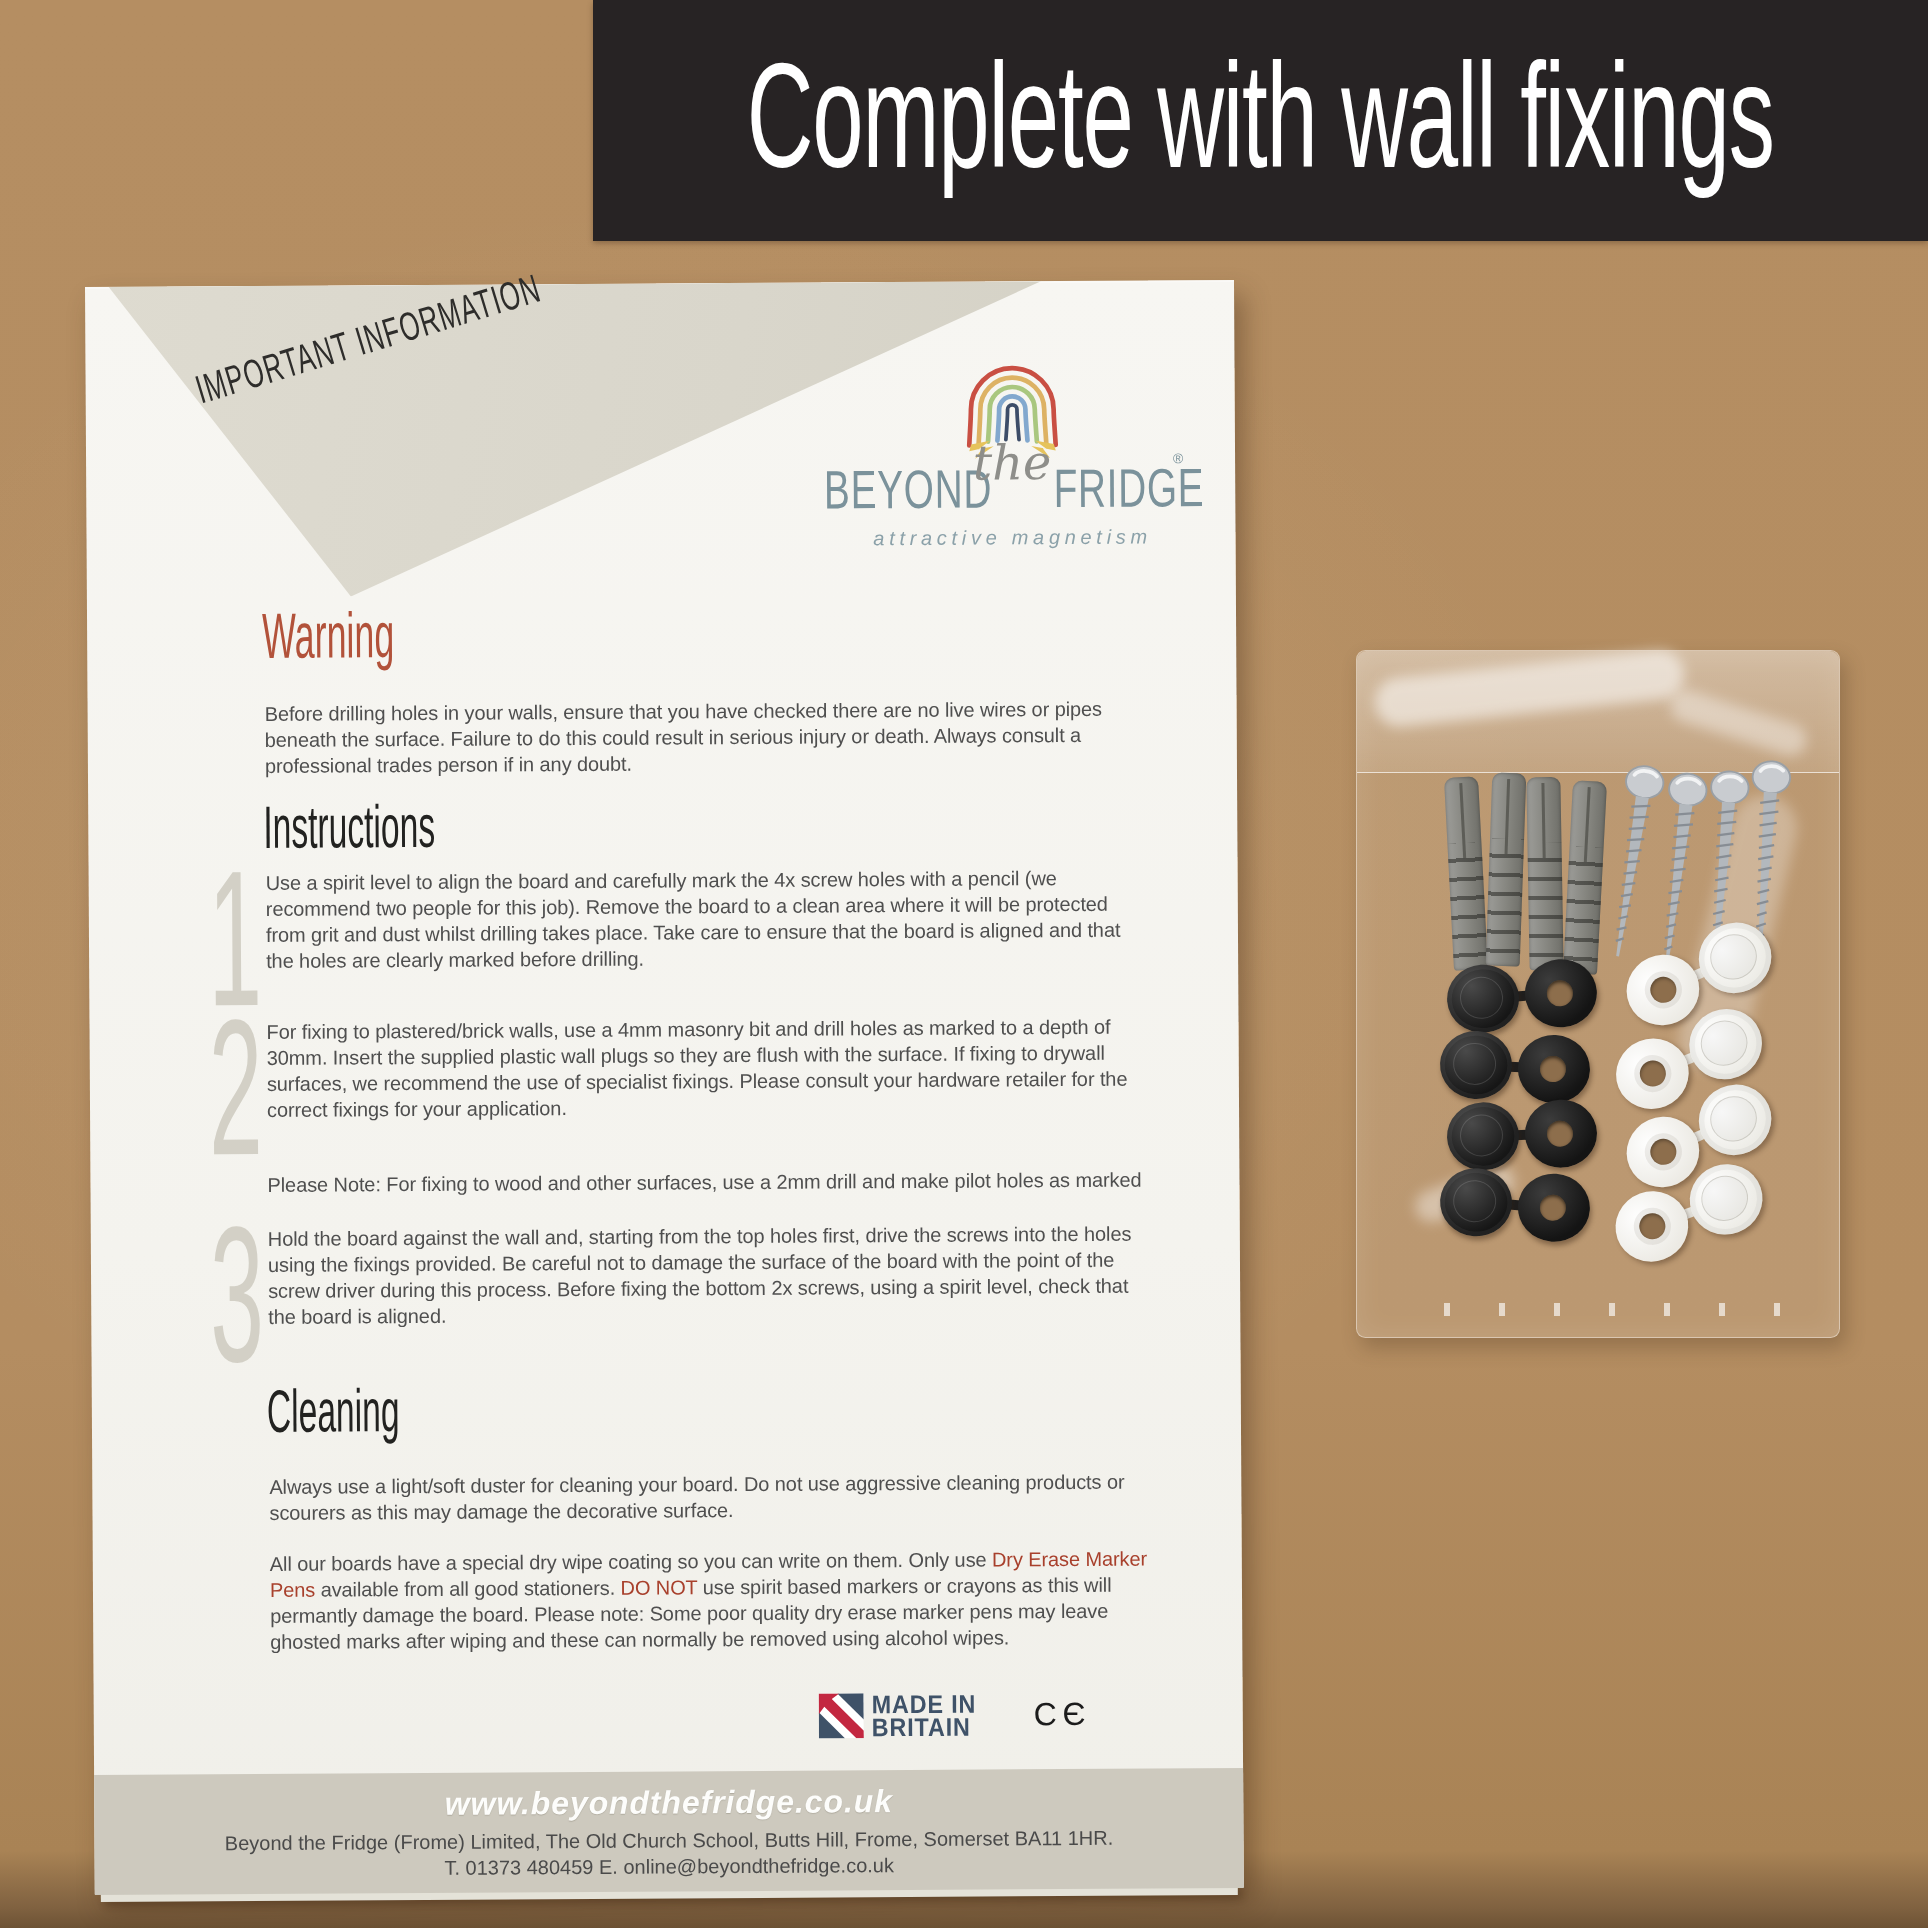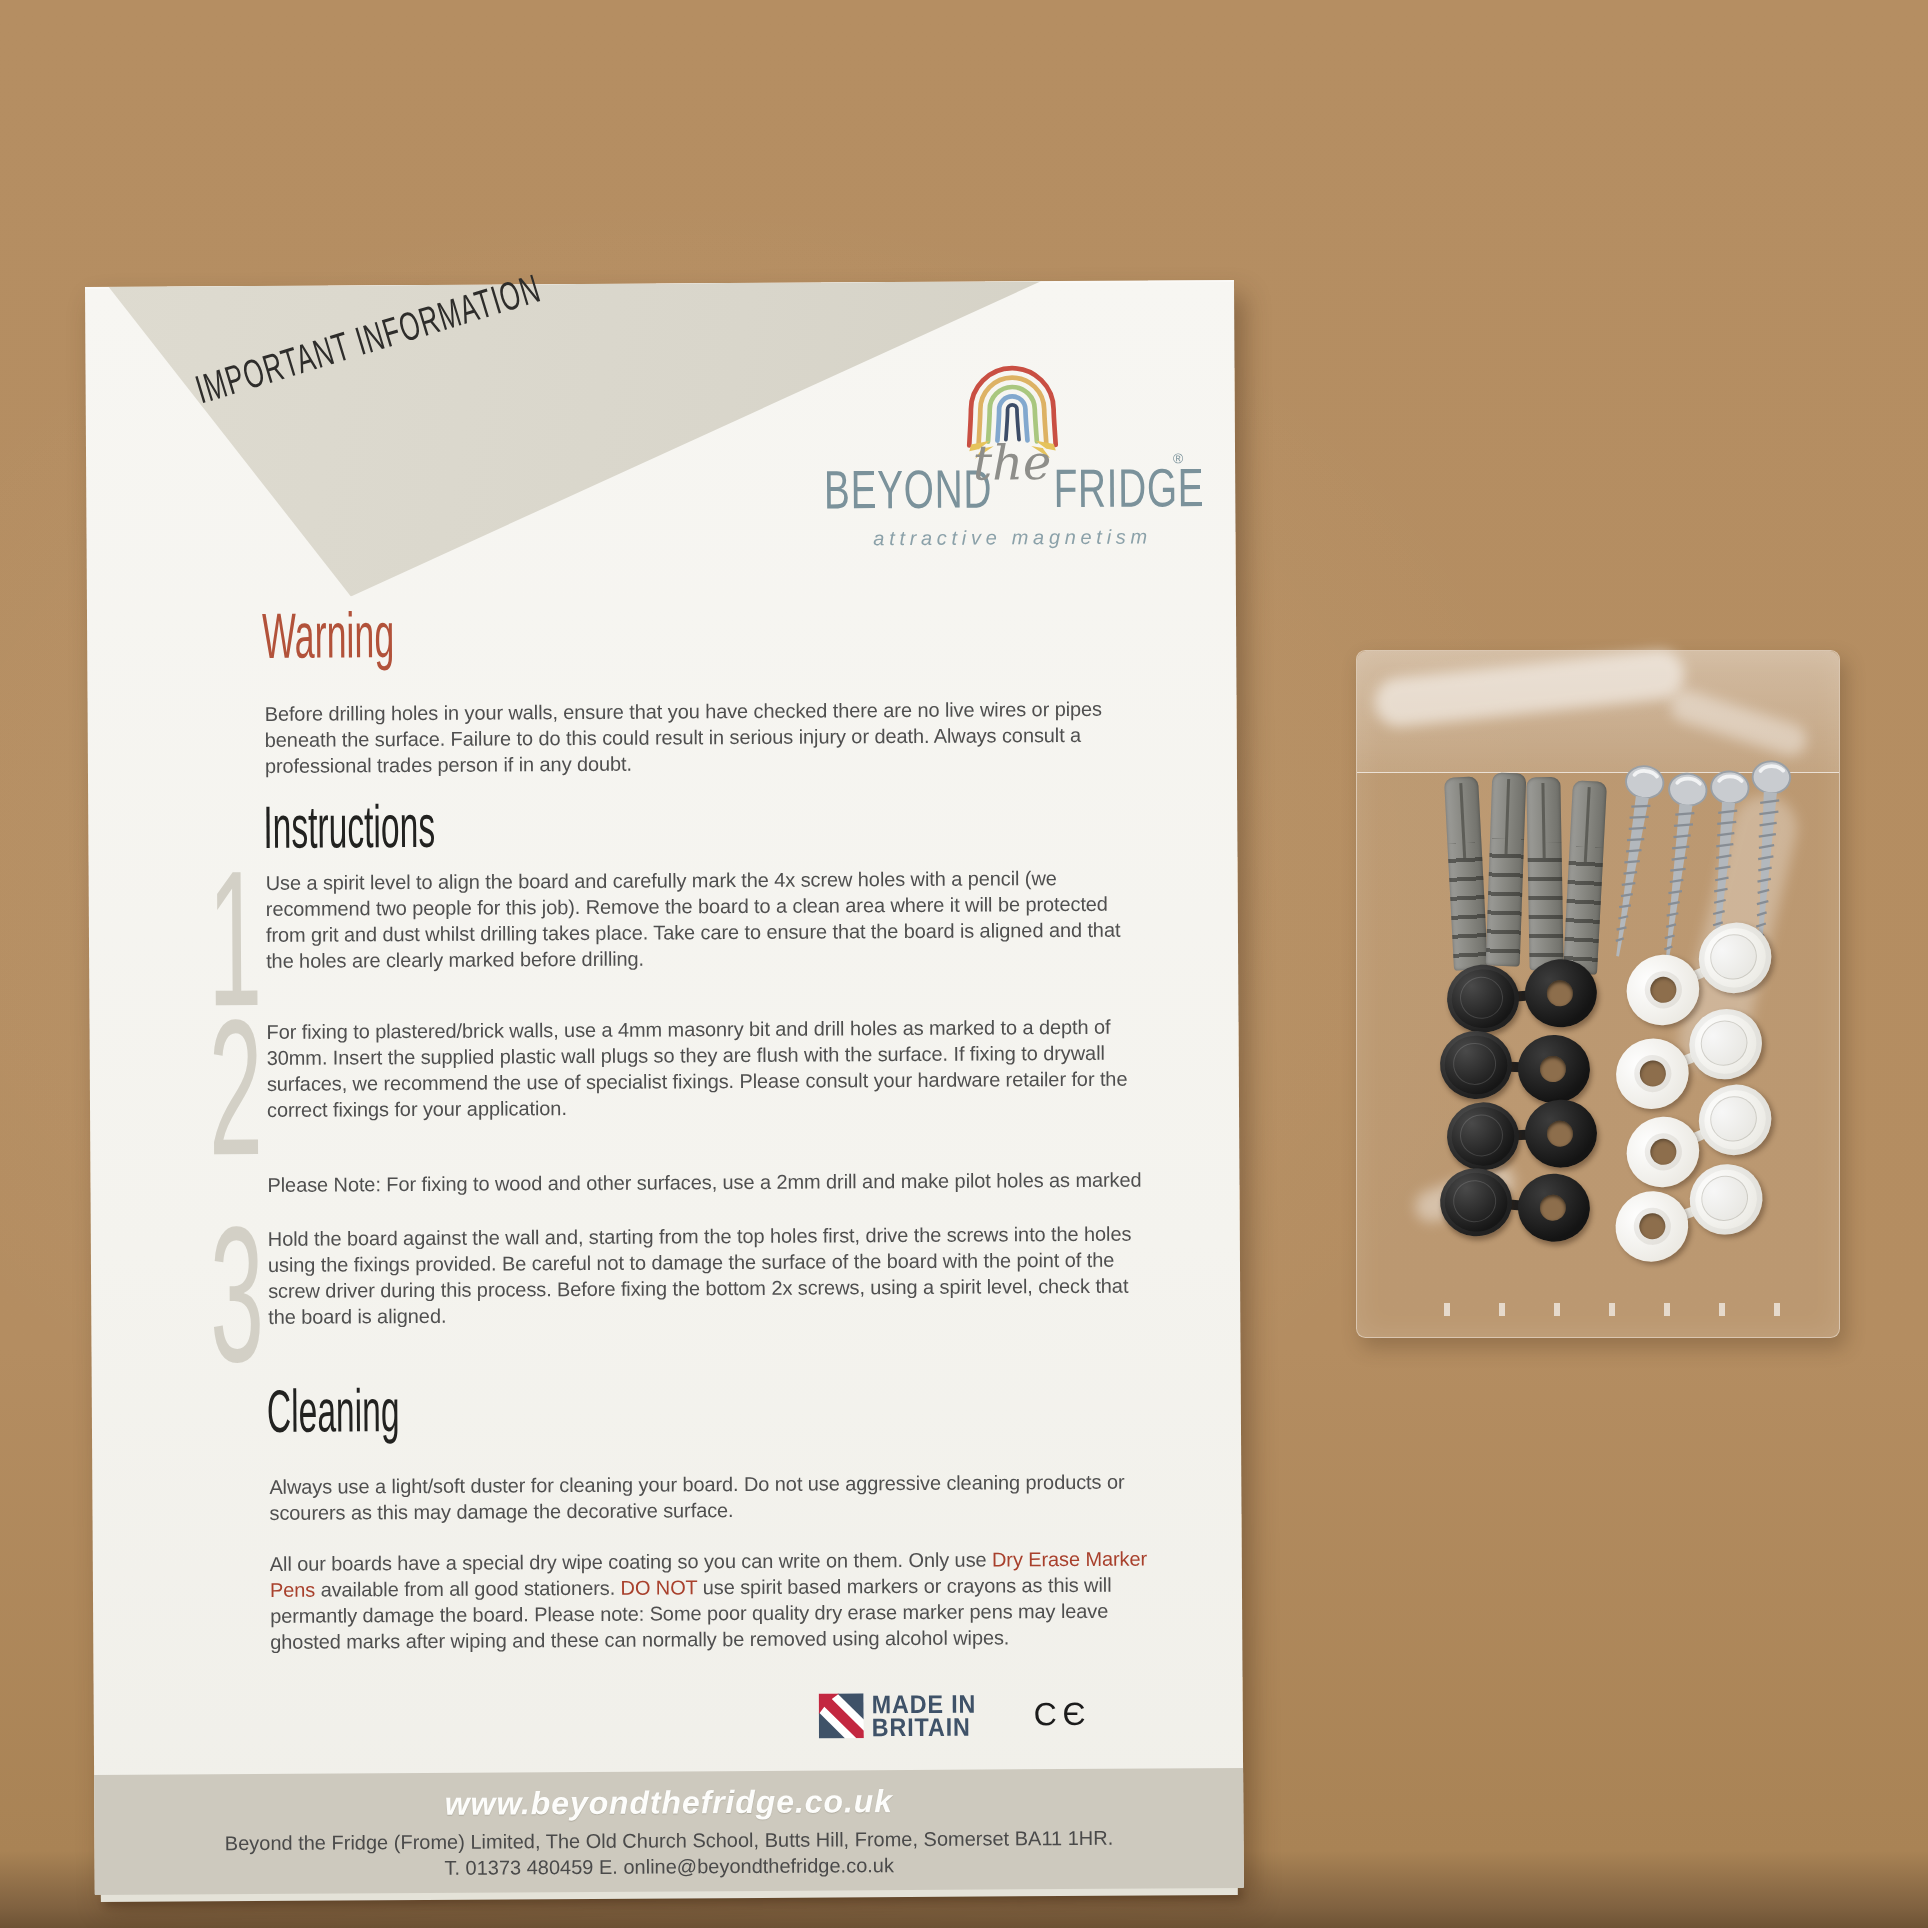--- a/index.html
+++ b/index.html
@@ -114,20 +114,23 @@
   .disc-white-washer::after{content:"";position:absolute;left:23.5px;top:21.7px;width:26px;height:26px;border-radius:50%;
     background:#8d6e4c;box-shadow:inset 0 1.9px 3.8px rgba(0,0,0,.35), 0 0 0 5.6px rgba(120,115,100,.12);}
   .pair-link{width:11.3px;height:9.4px;background:#1f1f1f;margin:0 -2.8px;z-index:-1;}
   .pair-link-white{background:#eeede7;}
 </style>
 </head>
 <body>
 
 <div class="stage">
 
+  <div class="banner">
+    <span class="banner-text">Complete with wall fixings</span>
+  </div>
 
   <div class="paper">
     <div class="paper-edge"></div>
     <div class="corner-tri"></div>
     <div class="ribbon-text">IMPORTANT INFORMATION</div>
 
     <div class="logo">
       <svg width="109" height="115" viewBox="0 0 116 122">
         <path d="M12,104 C13,86 14,74 14,66 A44,44 0 0 1 102,66 C102,74 103,86 104,104" fill="none" stroke="#c94f43" stroke-width="5" stroke-linecap="round"></path>
         <path d="M22,102 C23,86 24,73 24,66 A34,34 0 0 1 92,66 C92,73 93,86 94,102" fill="none" stroke="#ddb264" stroke-width="5" stroke-linecap="round"></path>

